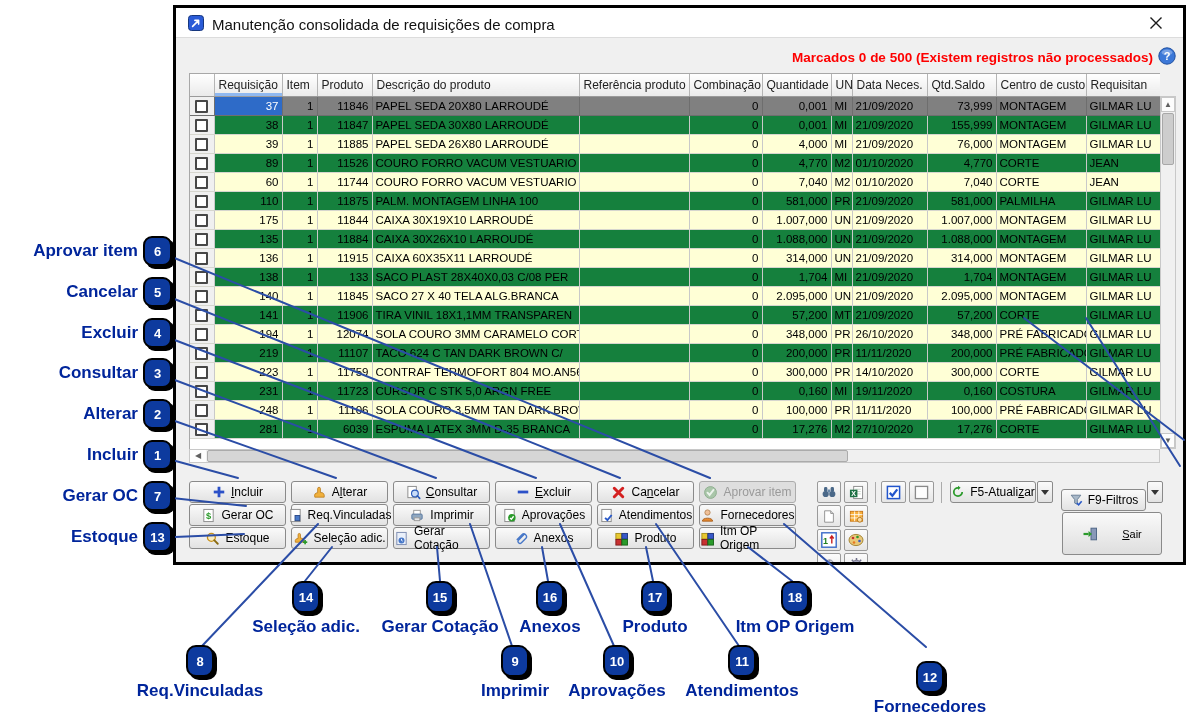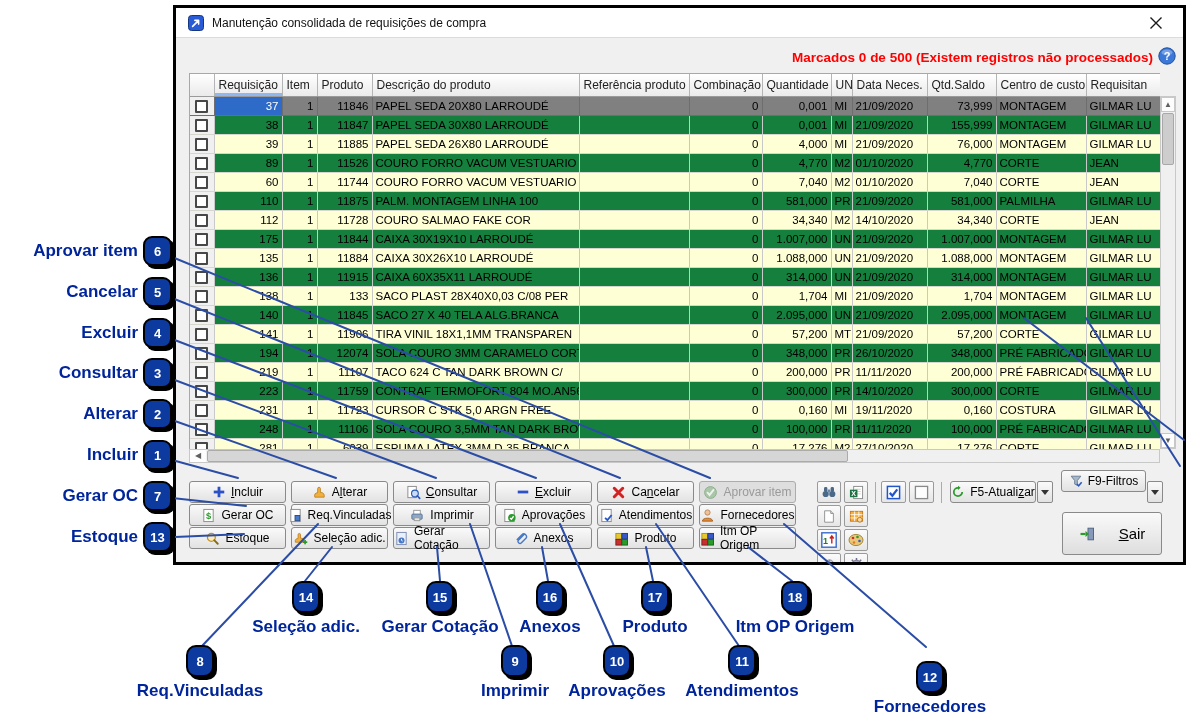--- a/index.html
+++ b/index.html
@@ -3,21 +3,21 @@
 <meta charset="utf-8">
 <style>
   * { margin:0; padding:0; box-sizing:border-box; }
   html,body { width:1193px; height:721px; background:#fff; font-family:"Liberation Sans", sans-serif; overflow:hidden; position:relative; }
 
   
   .window { position:absolute; left:173px; top:5px; width:1013px; height:560px;
             background:#F0F0F0; border:3px solid #000; overflow:hidden; z-index:1; }
   .titlebar { position:absolute; left:0; top:0; width:100%; height:30px; background:#fff; border-bottom:1px solid #DCDCDC; }
   .title-icon { position:absolute; left:12px; top:7px; width:16px; height:16px; }
-  .title-text { position:absolute; left:36px; top:8px; font-size:12px; color:#111; white-space:nowrap; }
+  .title-text { position:absolute; left:36px; top:8px; font-size:15px; color:#111; white-space:nowrap; }
   .close-x { position:absolute; right:20px; top:8px; width:14px; height:14px; cursor:pointer; }
 
   .status-red { position:absolute; top:42px; right:30px; font-size:13.5px; font-weight:bold; color:#FE0000; white-space:nowrap; }
   .help-icon { position:absolute; top:39px; right:7px; width:18px; height:18px; }
 
   
   .table-clip { position:absolute; left:13px; top:65px; width:971px; height:376px; overflow:hidden; background:#fff; border-top:1px solid #A8A8A8; border-left:1px solid #A8A8A8; }
   table.grid { border-collapse:collapse; table-layout:fixed; width:971px; }
   .grid th { height:22px; background:linear-gradient(#FFFFFF,#EAEAEA); border-right:1px solid #B5B5B5; border-bottom:1px solid #9A9A9A;
              font-weight:normal; font-size:12px; color:#222; text-align:left; padding:0 4px; white-space:nowrap; overflow:hidden; }
@@ -47,21 +47,21 @@
          background:linear-gradient(#FAFAFA,#E2E2E2); border:1px solid #8A8A8A; border-radius:3px; font-size:12px; color:#000; cursor:pointer; }
   .btn svg { flex:0 0 auto; }
   .btn.disabled { background:#DEDEDE; border-color:#ACACAC; color:#9A9A9A; cursor:default; }
   .btn u { text-decoration:underline; }
   .mini { position:absolute; width:24px; height:22px; display:flex; align-items:center; justify-content:center;
           background:linear-gradient(#FBFBFB,#E6E6E6); border:1px solid #9A9A9A; border-radius:2px; cursor:pointer; }
   .vsep { position:absolute; width:1px; background:#ABABAB; }
   .dd { position:absolute; width:16px; height:22px; background:linear-gradient(#FAFAFA,#E2E2E2); border:1px solid #8A8A8A; border-radius:2px; display:flex; align-items:center; justify-content:center; cursor:pointer; }
   .dd .tri { width:0; height:0; border-left:4px solid transparent; border-right:4px solid transparent; border-top:5px solid #333; }
   .btn-sair { position:absolute; left:886px; top:504px; width:100px; height:43px; display:flex; align-items:center; justify-content:center; gap:24px;
-              background:linear-gradient(#FAFAFA,#DEDEDE); border:1px solid #8A8A8A; border-radius:3px; font-size:15px; cursor:pointer; }
+              background:linear-gradient(#FAFAFA,#DEDEDE); border:1px solid #8A8A8A; border-radius:3px; font-size:11px; cursor:pointer; }
 
   
   .ann-left { position:absolute; left:0; width:172px; display:flex; align-items:center; justify-content:flex-end; gap:5px; z-index:8; }
   .ann-label { color:#00259B; font-weight:bold; font-size:17px; white-space:nowrap; }
   .badge { display:inline-flex; align-items:center; justify-content:center; width:29px; height:30px;
            background:#0D3A9E; color:#fff; font-weight:bold; font-size:13px;
            border:2px solid #000; border-radius:9px; box-shadow:3px 3px 0 #000; }
   .ann-bot { position:absolute; width:140px; display:flex; flex-direction:column; align-items:center; gap:4px; z-index:8; }
   .ann-bot .badge { width:28px; height:32px; border-radius:10px; }
   #connectors { position:absolute; left:0; top:0; width:1193px; height:721px; z-index:5; pointer-events:none; }
@@ -211,35 +211,20 @@
           <td class="num">0</td>
           <td class="num">581,000</td>
           <td>PR</td>
           <td>21/09/2020</td>
           <td class="num">581,000</td>
           <td>PALMILHA</td>
           <td>GILMAR LU</td>
         </tr>
           <tr>
           <td class="c-cb"><span class="cb"></span></td>
-          <td class="num c-req">112</td>
-          <td class="num">1</td>
-          <td class="num">11728</td>
-          <td>COURO SALMAO FAKE COR</td>
-          <td></td>
-          <td class="num">0</td>
-          <td class="num">34,340</td>
-          <td>M2</td>
-          <td>14/10/2020</td>
-          <td class="num">34,340</td>
-          <td>CORTE</td>
-          <td>JEAN</td>
-        </tr>
-          <tr>
-          <td class="c-cb"><span class="cb"></span></td>
           <td class="num c-req">175</td>
           <td class="num">1</td>
           <td class="num">11844</td>
           <td>CAIXA 30X19X10 LARROUDÉ</td>
           <td></td>
           <td class="num">0</td>
           <td class="num">1.007,000</td>
           <td>UN</td>
           <td>21/09/2020</td>
           <td class="num">1.007,000</td>
@@ -639,21 +624,21 @@
   <div class="btn" style="left:774px;top:473px;width:86px">
     <svg width="14" height="14" viewBox="0 0 16 16">
       <path d="M12.8 8 A4.8 4.8 0 1 1 8 3.2" fill="none" stroke="#2A9A2A" stroke-width="2"></path>
       <path d="M8 0.8 L11 3.2 L8 5.6 Z" fill="#2A9A2A"></path>
     </svg>
     <span>F5-Atuali<u>z</u>ar</span>
   </div>
   <div class="dd" style="left:861px;top:473px">
       <span class="tri"></span>
     </div>
-  <div class="btn" style="left:885px;top:462px;width:85px">
+  <div class="btn" style="left:885px;top:481px;width:85px">
     <svg width="14" height="14" viewBox="0 0 16 16">
       <path d="M2.5 2.5 H13.5 L9.5 7.5 V13 L6.5 11.5 V7.5 Z" fill="#A8B8C8" stroke="#607890"></path>
       <path d="M9 11.5 L11 13.5 L14.5 9.5" stroke="#2858C8" stroke-width="1.8" fill="none"></path>
     </svg>
     <span>F9-Filtros</span>
   </div>
   <div class="dd" style="left:971px;top:473px">
       <span class="tri"></span>
     </div>
 

